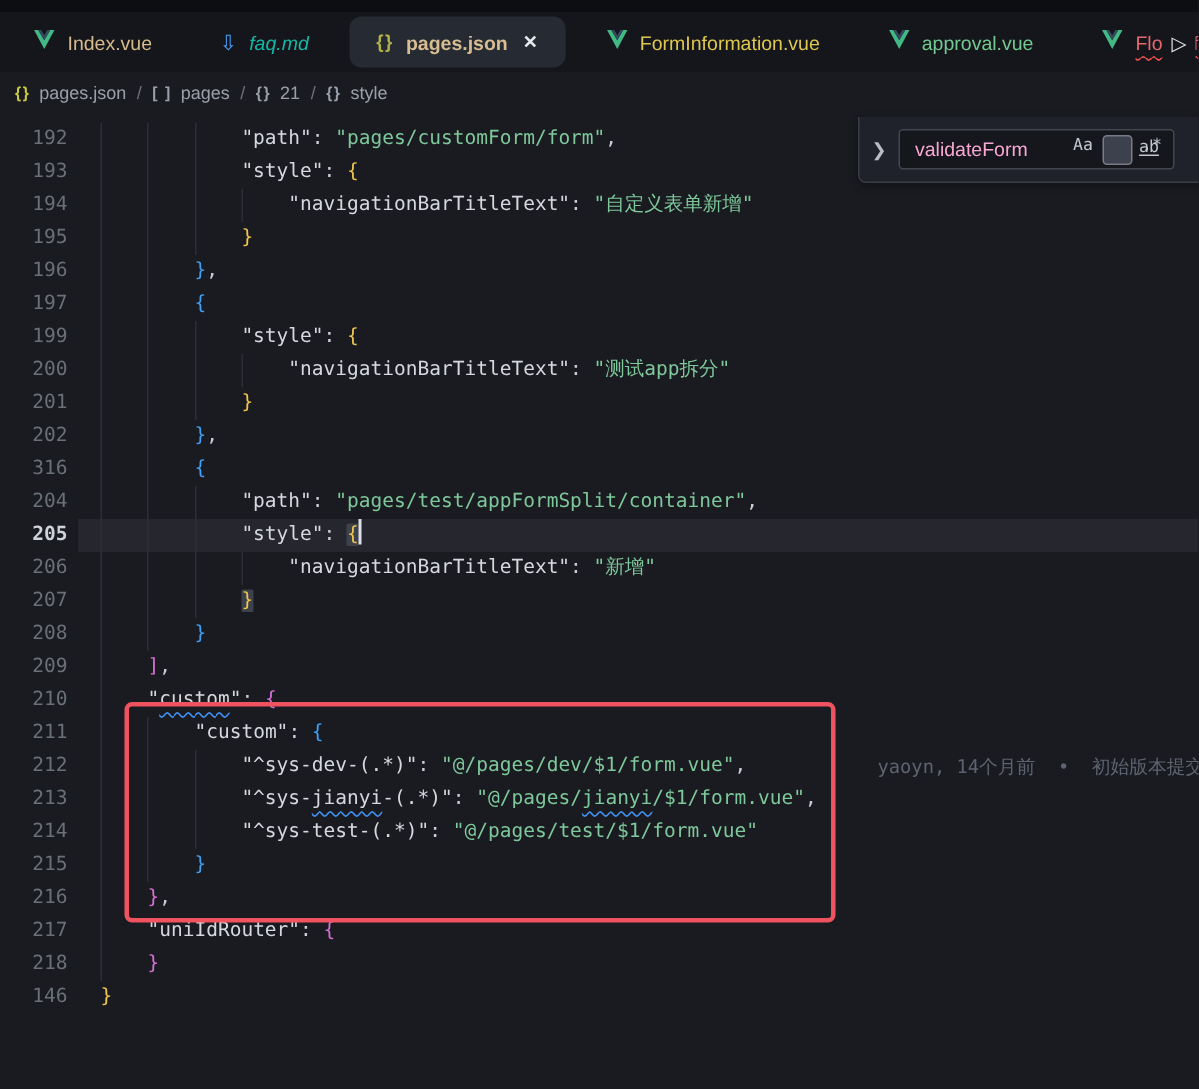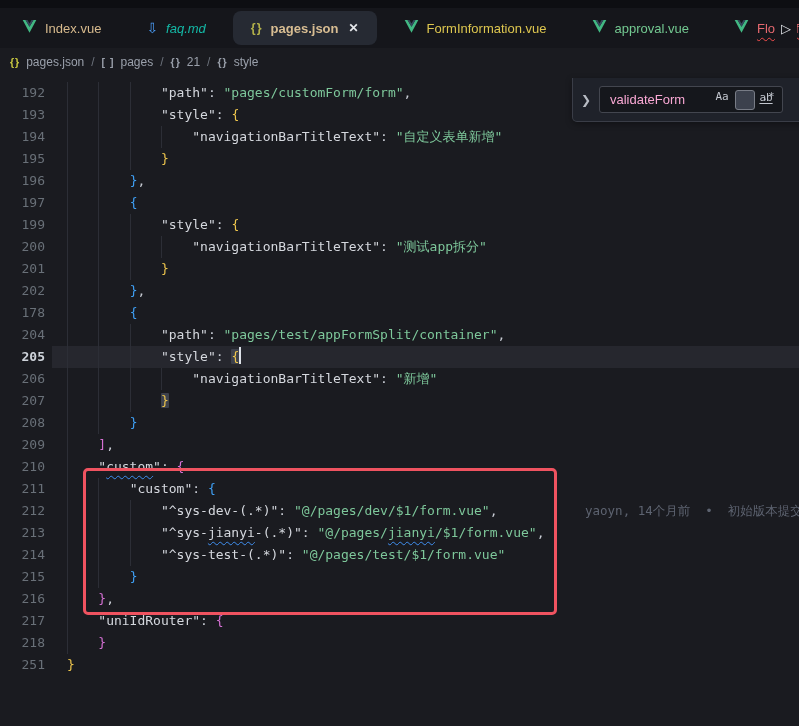--- a/index.html
+++ b/index.html
@@ -189,37 +189,37 @@
       <div class="crow"><span class="ln">192</span><div class="ccontent"><div class="iguide" style="left: 0ch;"></div><div class="iguide" style="left: 4ch;"></div><div class="iguide" style="left: 8ch;"></div><span>            <span class="tk-k">"path"</span><span class="tk-p">: </span><span class="tk-s">"pages/customForm/form"</span><span class="tk-p">,</span></span></div></div>
       <div class="crow"><span class="ln">193</span><div class="ccontent"><div class="iguide" style="left: 0ch;"></div><div class="iguide" style="left: 4ch;"></div><div class="iguide" style="left: 8ch;"></div><span>            <span class="tk-k">"style"</span><span class="tk-p">: </span><span class="tk-b1">{</span></span></div></div>
       <div class="crow"><span class="ln">194</span><div class="ccontent"><div class="iguide" style="left: 0ch;"></div><div class="iguide" style="left: 4ch;"></div><div class="iguide" style="left: 8ch;"></div><div class="iguide" style="left: 12ch;"></div><span>                <span class="tk-k">"navigationBarTitleText"</span><span class="tk-p">: </span><span class="tk-s">"自定义表单新增"</span></span></div></div>
       <div class="crow"><span class="ln">195</span><div class="ccontent"><div class="iguide" style="left: 0ch;"></div><div class="iguide" style="left: 4ch;"></div><div class="iguide" style="left: 8ch;"></div><span>            <span class="tk-b1">}</span></span></div></div>
       <div class="crow"><span class="ln">196</span><div class="ccontent"><div class="iguide" style="left: 0ch;"></div><div class="iguide" style="left: 4ch;"></div><span>        <span class="tk-b3">}</span><span class="tk-p">,</span></span></div></div>
       <div class="crow"><span class="ln">197</span><div class="ccontent"><div class="iguide" style="left: 0ch;"></div><div class="iguide" style="left: 4ch;"></div><span>        <span class="tk-b3">{</span></span></div></div>
       <div class="crow"><span class="ln">199</span><div class="ccontent"><div class="iguide" style="left: 0ch;"></div><div class="iguide" style="left: 4ch;"></div><div class="iguide" style="left: 8ch;"></div><span>            <span class="tk-k">"style"</span><span class="tk-p">: </span><span class="tk-b1">{</span></span></div></div>
       <div class="crow"><span class="ln">200</span><div class="ccontent"><div class="iguide" style="left: 0ch;"></div><div class="iguide" style="left: 4ch;"></div><div class="iguide" style="left: 8ch;"></div><div class="iguide" style="left: 12ch;"></div><span>                <span class="tk-k">"navigationBarTitleText"</span><span class="tk-p">: </span><span class="tk-s">"测试app拆分"</span></span></div></div>
       <div class="crow"><span class="ln">201</span><div class="ccontent"><div class="iguide" style="left: 0ch;"></div><div class="iguide" style="left: 4ch;"></div><div class="iguide" style="left: 8ch;"></div><span>            <span class="tk-b1">}</span></span></div></div>
       <div class="crow"><span class="ln">202</span><div class="ccontent"><div class="iguide" style="left: 0ch;"></div><div class="iguide" style="left: 4ch;"></div><span>        <span class="tk-b3">}</span><span class="tk-p">,</span></span></div></div>
-      <div class="crow"><span class="ln">178</span><div class="ccontent"><div class="iguide" style="left: 0ch;"></div><div class="iguide" style="left: 4ch;"></div><span>        <span class="tk-b3">{</span></span></div></div>
+      <div class="crow"><span class="ln">316</span><div class="ccontent"><div class="iguide" style="left: 0ch;"></div><div class="iguide" style="left: 4ch;"></div><span>        <span class="tk-b3">{</span></span></div></div>
       <div class="crow"><span class="ln">204</span><div class="ccontent"><div class="iguide" style="left: 0ch;"></div><div class="iguide" style="left: 4ch;"></div><div class="iguide" style="left: 8ch;"></div><span>            <span class="tk-k">"path"</span><span class="tk-p">: </span><span class="tk-s">"pages/test/appFormSplit/container"</span><span class="tk-p">,</span></span></div></div>
       <div class="crow cur-line"><span class="ln">205</span><div class="ccontent"><div class="iguide" style="left: 0ch;"></div><div class="iguide" style="left: 4ch;"></div><div class="iguide" style="left: 8ch;"></div><span>            <span class="tk-k">"style"</span><span class="tk-p">: </span><span class="tk-b1 mbox">{</span><span class="cursor"></span></span></div></div>
       <div class="crow"><span class="ln">206</span><div class="ccontent"><div class="iguide" style="left: 0ch;"></div><div class="iguide" style="left: 4ch;"></div><div class="iguide" style="left: 8ch;"></div><div class="iguide" style="left: 12ch;"></div><span>                <span class="tk-k">"navigationBarTitleText"</span><span class="tk-p">: </span><span class="tk-s">"新增"</span></span></div></div>
       <div class="crow"><span class="ln">207</span><div class="ccontent"><div class="iguide" style="left: 0ch;"></div><div class="iguide" style="left: 4ch;"></div><div class="iguide" style="left: 8ch;"></div><span>            <span class="tk-b1 mbox">}</span></span></div></div>
       <div class="crow"><span class="ln">208</span><div class="ccontent"><div class="iguide" style="left: 0ch;"></div><div class="iguide" style="left: 4ch;"></div><span>        <span class="tk-b3">}</span></span></div></div>
       <div class="crow"><span class="ln">209</span><div class="ccontent"><div class="iguide" style="left: 0ch;"></div><span>    <span class="tk-b2">]</span><span class="tk-p">,</span></span></div></div>
       <div class="crow"><span class="ln">210</span><div class="ccontent"><div class="iguide" style="left: 0ch;"></div><span>    <span class="tk-k">"</span><span class="tk-k sq">custom</span><span class="tk-k">"</span><span class="tk-p">: </span><span class="tk-b2">{</span></span></div></div>
       <div class="crow"><span class="ln">211</span><div class="ccontent"><div class="iguide" style="left: 0ch;"></div><div class="iguide" style="left: 4ch;"></div><span>        <span class="tk-k">"custom"</span><span class="tk-p">: </span><span class="tk-b3">{</span></span></div></div>
       <div class="crow"><span class="ln">212</span><div class="ccontent"><div class="iguide" style="left: 0ch;"></div><div class="iguide" style="left: 4ch;"></div><div class="iguide" style="left: 8ch;"></div><span>            <span class="tk-k">"^sys-dev-(.*)"</span><span class="tk-p">: </span><span class="tk-s">"@/pages/dev/$1/form.vue"</span><span class="tk-p">,</span></span><span class="blame">yaoyn, 14个月前  •  初始版本提交</span></div></div>
       <div class="crow"><span class="ln">213</span><div class="ccontent"><div class="iguide" style="left: 0ch;"></div><div class="iguide" style="left: 4ch;"></div><div class="iguide" style="left: 8ch;"></div><span>            <span class="tk-k">"^sys-</span><span class="tk-k sq">jianyi</span><span class="tk-k">-(.*)"</span><span class="tk-p">: </span><span class="tk-s">"@/pages/</span><span class="tk-s sq">jianyi</span><span class="tk-s">/$1/form.vue"</span><span class="tk-p">,</span></span></div></div>
       <div class="crow"><span class="ln">214</span><div class="ccontent"><div class="iguide" style="left: 0ch;"></div><div class="iguide" style="left: 4ch;"></div><div class="iguide" style="left: 8ch;"></div><span>            <span class="tk-k">"^sys-test-(.*)"</span><span class="tk-p">: </span><span class="tk-s">"@/pages/test/$1/form.vue"</span></span></div></div>
       <div class="crow"><span class="ln">215</span><div class="ccontent"><div class="iguide" style="left: 0ch;"></div><div class="iguide" style="left: 4ch;"></div><span>        <span class="tk-b3">}</span></span></div></div>
       <div class="crow"><span class="ln">216</span><div class="ccontent"><div class="iguide" style="left: 0ch;"></div><span>    <span class="tk-b2">}</span><span class="tk-p">,</span></span></div></div>
       <div class="crow"><span class="ln">217</span><div class="ccontent"><div class="iguide" style="left: 0ch;"></div><span>    <span class="tk-k">"uniIdRouter"</span><span class="tk-p">: </span><span class="tk-b2">{</span></span></div></div>
       <div class="crow"><span class="ln">218</span><div class="ccontent"><div class="iguide" style="left: 0ch;"></div><span>    <span class="tk-b2">}</span></span></div></div>
-      <div class="crow"><span class="ln">251</span><div class="ccontent"><span><span class="tk-b1">}</span></span></div></div>
+      <div class="crow"><span class="ln">146</span><div class="ccontent"><span><span class="tk-b1">}</span></span></div></div>
     </div>
 </div>
 
 <div class="annotation-rect"></div>
 
 <div class="find-widget">
   <div class="find-toggle">❯</div>
   <div class="find-input">
     <div class="find-query">validateForm</div>
     <div class="find-btn">

